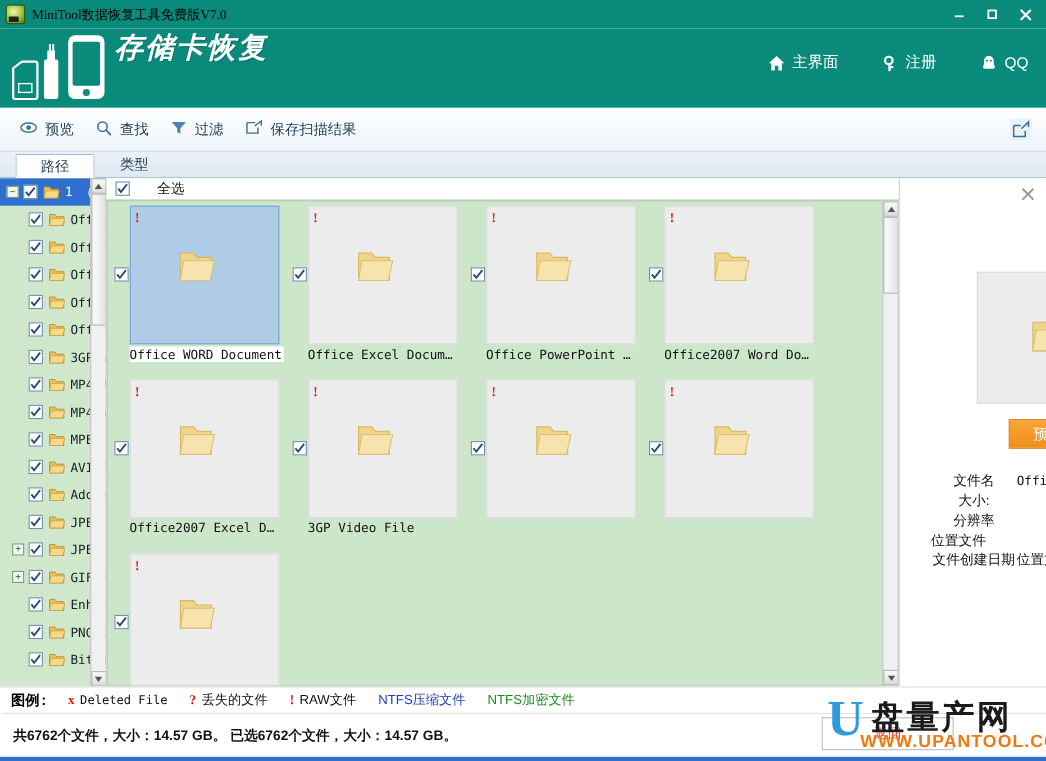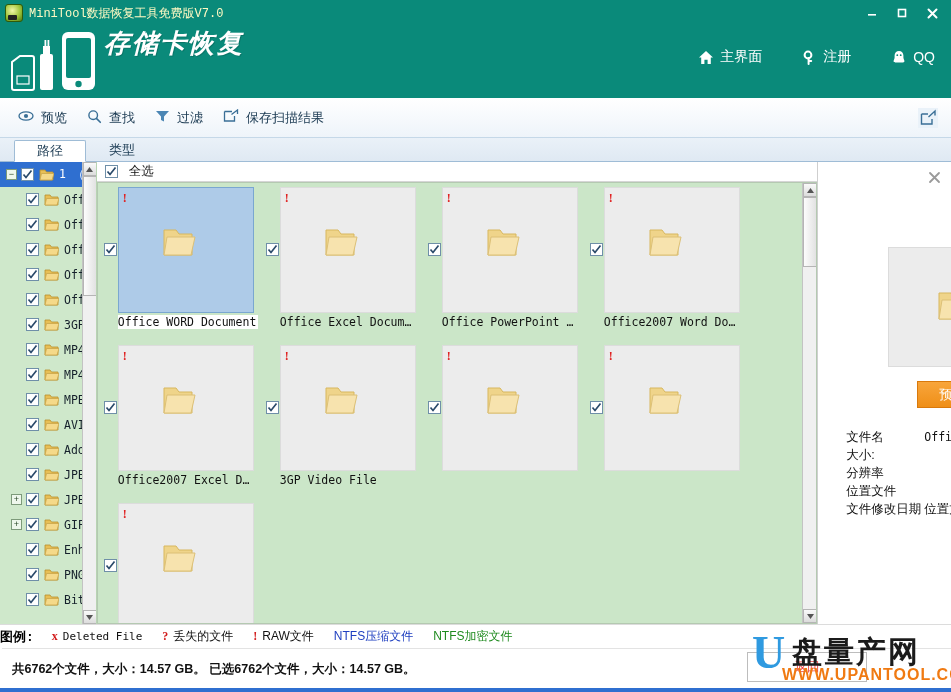--- a/index.html
+++ b/index.html
@@ -19,21 +19,21 @@
   .titlebar-icon {
     width:18px; height:18px; margin-left:5px; margin-right:6px;
     border-radius:3px;
     background: radial-gradient(circle at 40% 35%, #f2f7a8 0%, #9fc43a 55%, #4b7a12 100%);
     border:1px solid #2f5a08; position:relative; flex:none;
   }
   .titlebar-icon:after{
     content:""; position:absolute; left:2px; bottom:1px; width:9px; height:5px;
     background:#222; border-radius:1px;
   }
-  .titlebar-text { color:#fef9c3; font-size:12px; font-family:Liberation Mono, monospace; letter-spacing:0px;}
+  .titlebar-text { color:#000000; font-size:12px; font-family:Liberation Serif, serif; letter-spacing:0px;}
   .winbtns { position:absolute; right:4px; top:0; height:26px; display:flex; align-items:center; }
   .winbtn { width:30px; height:22px; display:flex; align-items:center; justify-content:center;
             color:#ffffff; font-size:13px; cursor:default;}
   .winbtn svg { display:block; }
   
   .brandbar{
     height:72px; background:#0a8a7a; display:flex; position:relative;
   }
   .device-art { width:92px; height:66px; margin-left:8px; position:relative; flex:none;}
   .brand-title{
@@ -97,21 +97,21 @@
     position:absolute;right:0;top:0;width:14px;height:100%;background:#f0f0f0;border-left:1px solid #c3c3c3;
   }
   .sb-up,.sb-dn{ width:14px;height:14px;background:linear-gradient(#fafafa,#dcdcdc);border:1px solid #b5b5b5;
                  display:flex;align-items:center;justify-content:center;}
   .sb-dn{position:absolute;bottom:0;left:0;}
   .sb-thumb{ position:absolute;left:0;top:14px;width:14px;height:120px;background:linear-gradient(90deg,#fcfcfc,#e2e2e2);
              border:1px solid #b5b5b5;}
   
   .gridpane{ flex:1 1 auto; background:#ffffff; position:relative; display:flex; flex-direction:column;}
   .selectall{
-    height:22px; display:flex; align-items:center; gap:6px; padding-left:8px;
+    height:22px; display:flex; align-items:center; gap:20px; padding-left:8px;
     font-size:12.5px; color:#111; background:#ffffff; border-bottom:1px solid #d6d6d6;
   }
   .grid-wrap{ flex:1 1 auto; background:#cbe6c8; position:relative; overflow:hidden; border:1px solid #b4c9b1;}
   .grid{ display:flex; flex-wrap:wrap; padding:4px 0 0 6px; gap:0px;}
   .tile{ width:150px; height:150px; margin:0 12px 8px 0; position:relative;}
   .tile-box{
     position:absolute; left:14px; top:0; width:136px; height:126px; background:#ececec;
     border:1px solid #dcdcdc;
   }
   .tile.sel .tile-box{ background:#aecbe8; border:1px solid #7aa7d0;}
@@ -135,29 +135,29 @@
     position:absolute; left:70px; top:85px; width:131px; height:120px; background:#ececec; border:1px solid #dcdcdc;
     display:flex; align-items:center; justify-content:center;
   }
   .preview-btn{
     position:absolute; left:99px; top:219px; width:70px; height:27px;
     background:linear-gradient(#f8a53b,#ef8f18); border:1px solid #d9790c; color:#fff;
     font-size:13px; display:flex; align-items:center; justify-content:center; cursor:pointer;
   }
   .meta{ position:absolute; left:28px; top:266px; width:235px; font-size:12.5px; color:#111; line-height:18px;}
   .meta-row{ display:flex; }
-  .meta-k{ width:78px; flex:none;}
+  .meta-k{ width:78px; flex:none;text-align:center;}
   .meta-v{ font-family:"DejaVu Sans Mono", monospace; font-size:11.5px;}
   .meta-v.cn{ font-family:"Liberation Sans", sans-serif; font-size:12.5px;}
   
   .legend{
     position:absolute; left:0; top:624px; width:951px; height:24px; background:#ffffff;
     display:flex; align-items:center; font-size:12px; border-top:1px solid #dcdcdc;
   }
-  .legend b{ margin-right:18px; font-size:13px;font-family:Liberation Mono, monospace;}
+  .legend b{ margin-left:10px; margin-right:18px; font-size:13px;font-family:Liberation Mono, monospace;}
   .lg{ display:flex; align-items:center; gap:5px; margin-right:20px;}
   .lg .mark{ font-weight:bold; font-family:"Liberation Serif", serif;}
   .lg .txt{ font-family:"DejaVu Sans Mono", monospace; font-size:11px;}
   .lg .txt.cn{ font-family:"Liberation Sans", sans-serif; font-size:12px;}
   .statusbar{
     position:absolute; left:2px; top:648px; width:951px; height:44px; background:#ffffff;
     border-top:1px solid #e3e3e3;
   }
   .stat-text{
     position:absolute; left:10px; top:12px; font-size:12.5px; color:#111; font-weight:bold;
@@ -747,21 +747,21 @@
           <span class="meta-v"></span>
         </div>
         <div class="meta-row">
           <span class="meta-k">分辨率</span>
           <span class="meta-v"></span>
         </div>
         <div class="meta-row">
           <span class="meta-v cn">位置文件</span>
         </div>
         <div class="meta-row">
-          <span class="meta-k">文件修改日期</span>
+          <span class="meta-k">文件创建日期</span>
           <span class="meta-v cn">位置文件</span>
         </div>
       </div>
   </div>
 </div>
 
 <div class="legend">
   <b>图例:</b>
   <div id="legend-host" style="display:flex;align-items:center;">
       <div class="lg">

